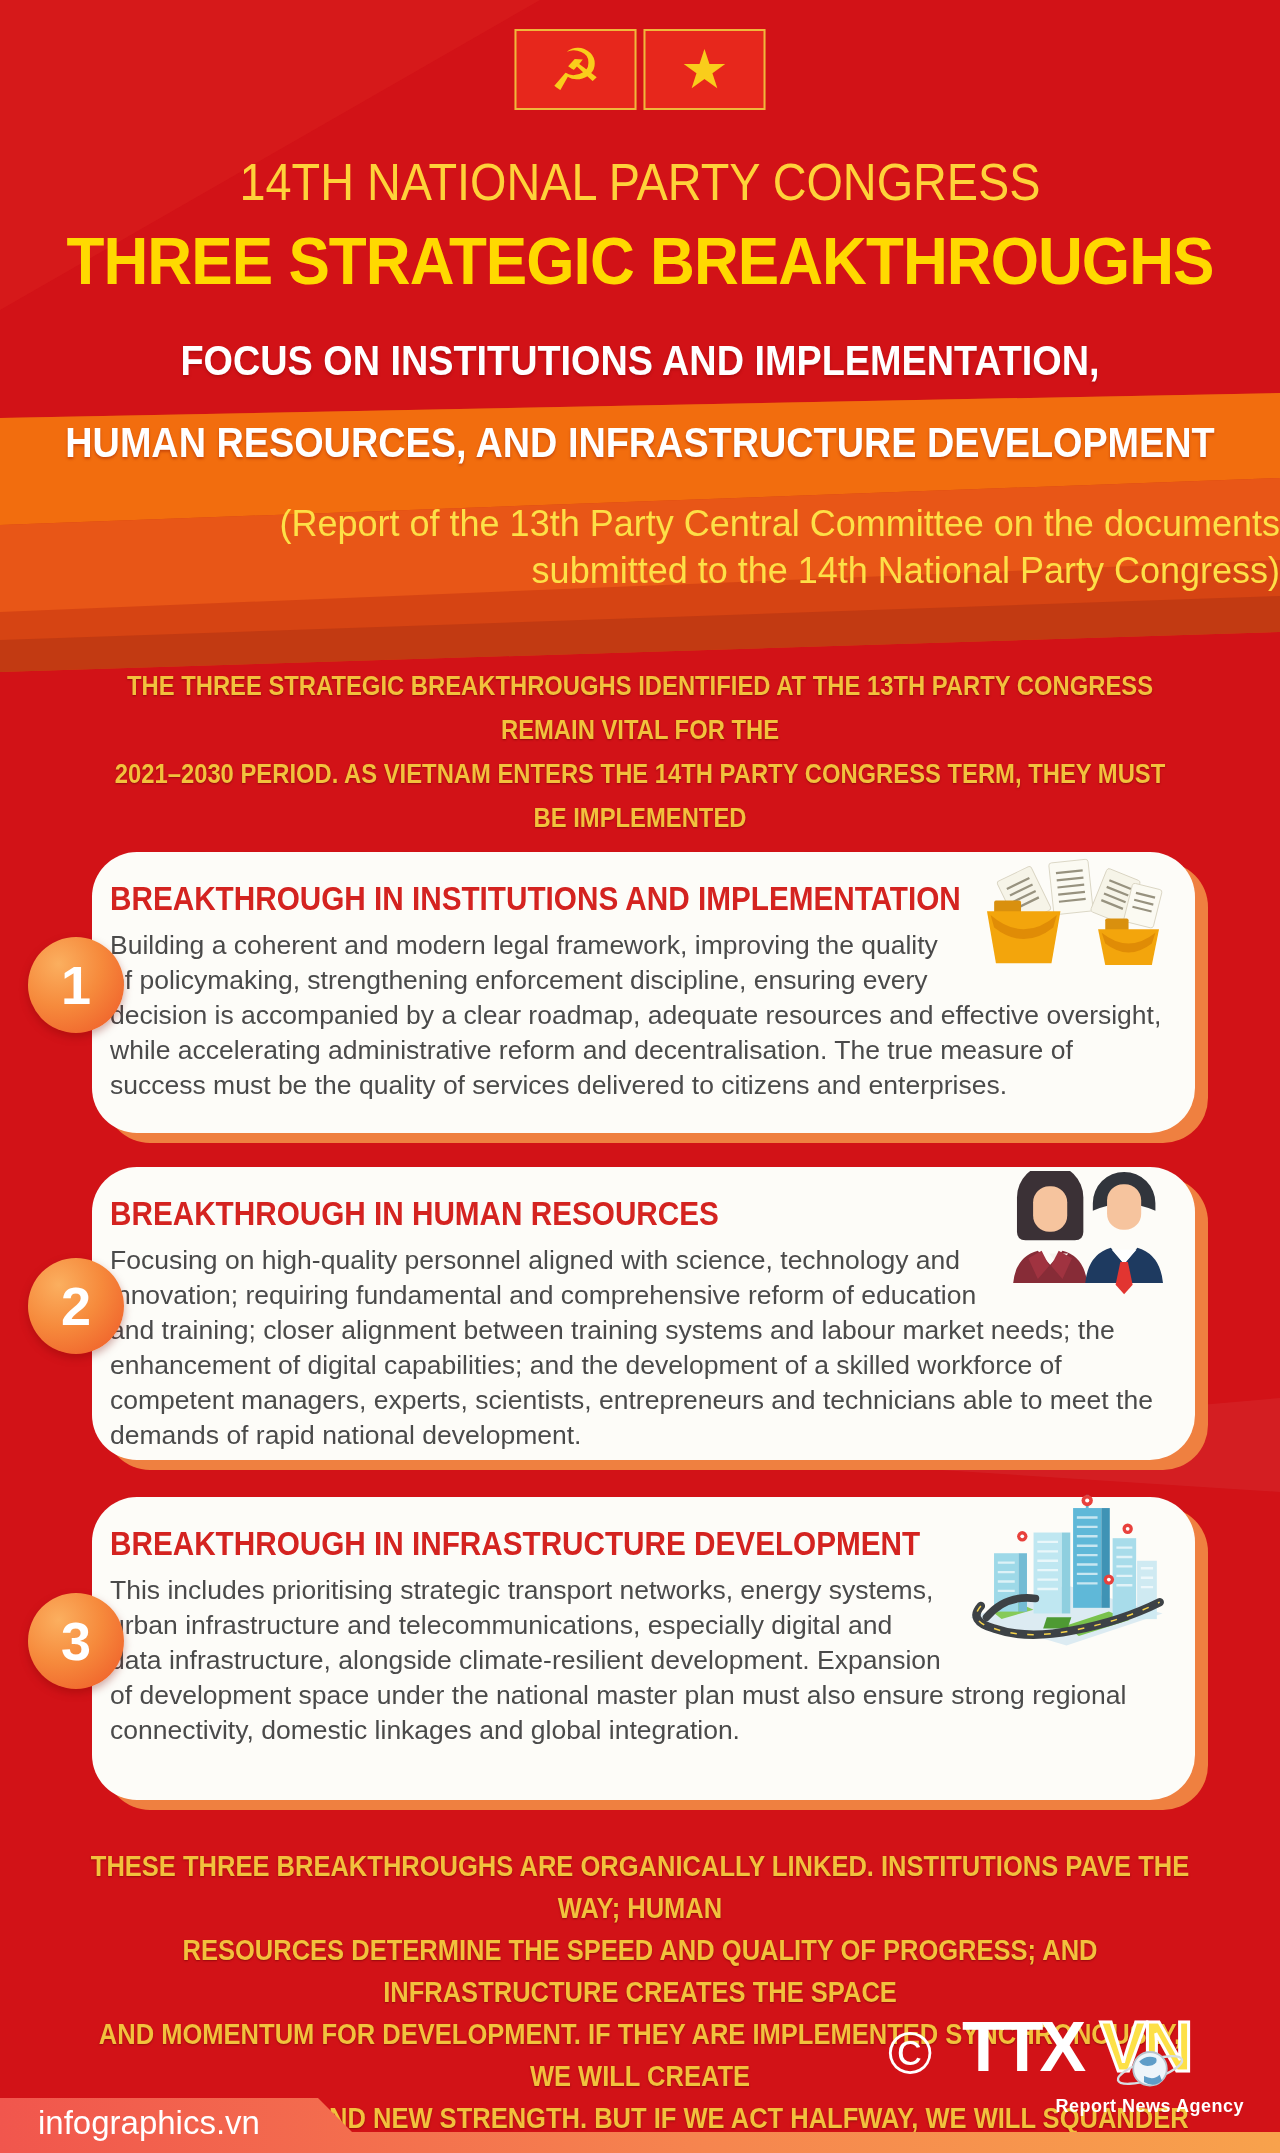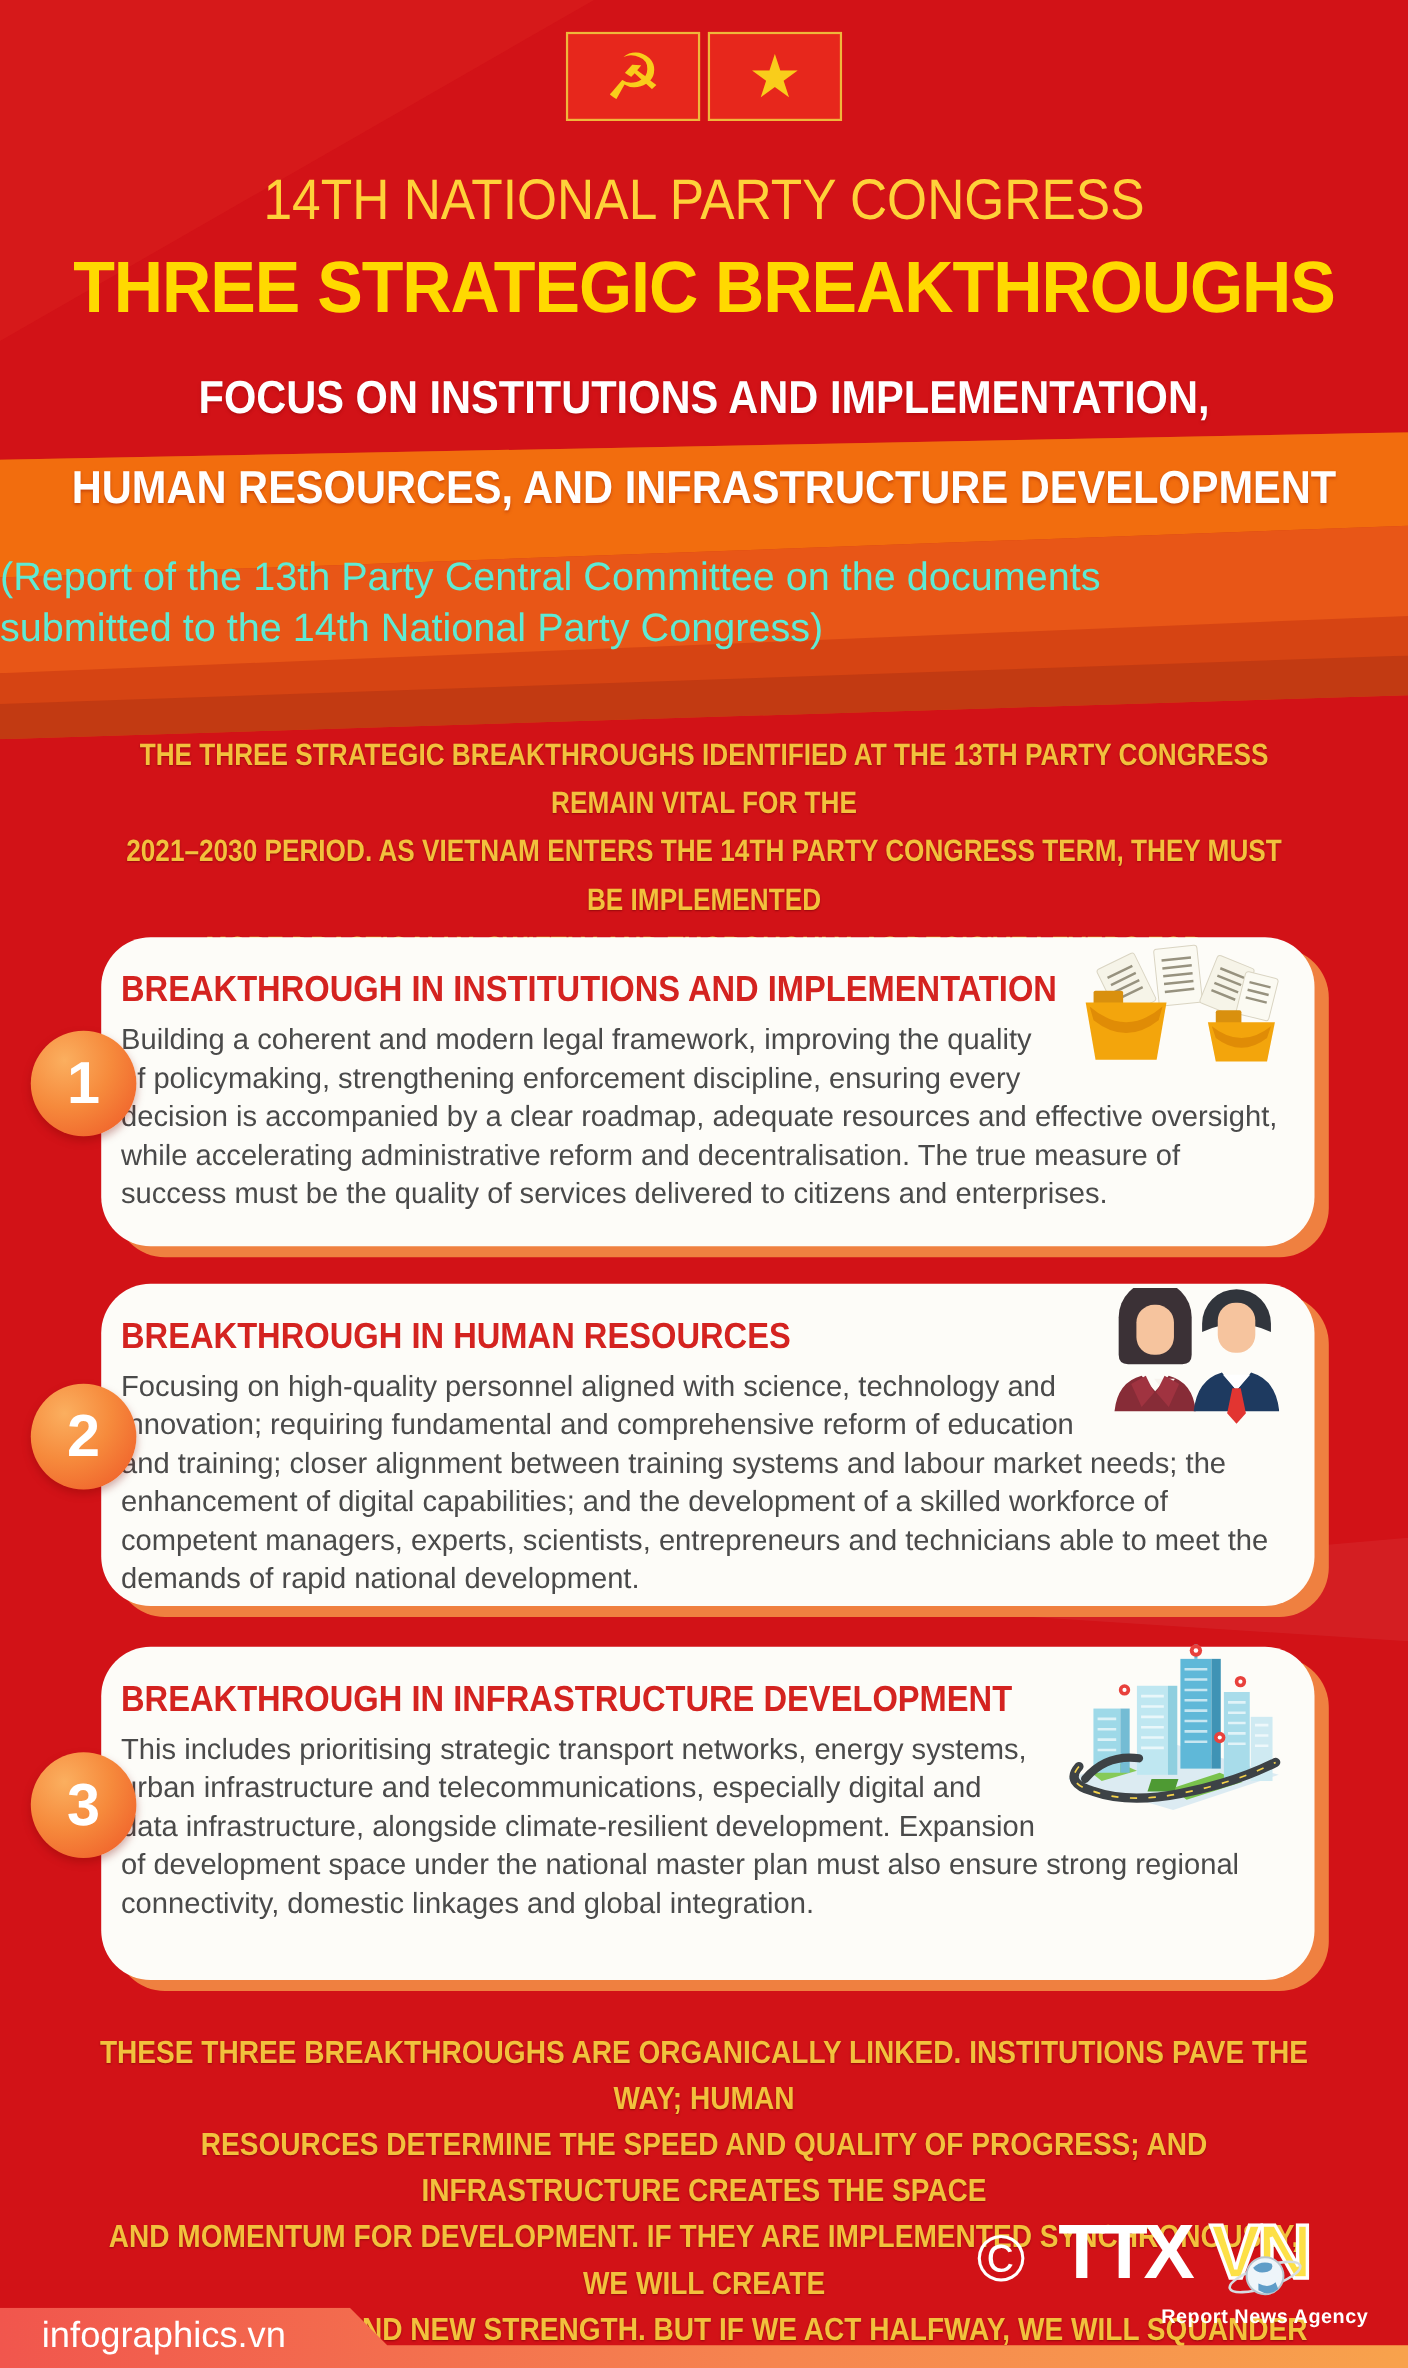--- a/index.html
+++ b/index.html
@@ -22,21 +22,21 @@
   .glyph-hs{font-size:58px;}
   .glyph-star{font-size:54px;}
   .congress-label{top:156px;width:100%;text-align:center;font-size:52px;line-height:1;
         color:#fed23a;transform:scaleX(.9);}
   .main-title{top:228px;width:100%;text-align:center;font-size:66px;line-height:1;font-weight:700;
         color:#ffd900;transform:scaleX(.94);letter-spacing:-1px;}
   .subtitle{width:100%;text-align:center;font-size:42px;line-height:1;font-weight:700;color:#ffffff;
         transform:scaleX(.9);text-shadow:0 2px 3px rgba(120,0,0,.35);}
   .s1{top:340px;}
   .s2{top:422px;}
-  .report-note{top:500px;width:100%;text-align:left;font-size:36px;line-height:47px;color:#5eead4;
+  .report-note{top:500px;width:100%;text-align:right;font-size:36px;line-height:47px;color:#fde047;
         white-space:pre-line;}
   .gold-par{width:100%;text-align:center;font-weight:700;color:#f2c13d;white-space:pre-line;
         text-shadow:0 1px 2px rgba(90,0,0,.5);}
   .intro-text{top:664px;font-size:28px;line-height:44px;transform:scaleX(.85);}
   .conclusion-text{top:1845px;font-size:29px;line-height:42px;transform:scaleX(.88);}
   
   .card{position:absolute;left:92px;width:1103px;background:#fdfcf8;border-radius:45px;
         box-shadow:13px 10px 0 #ef8040;box-sizing:border-box;padding:16px 30px 0 18px;}
   .card1{top:852px;height:281px;}
   .card2{top:1167px;height:293px;}

